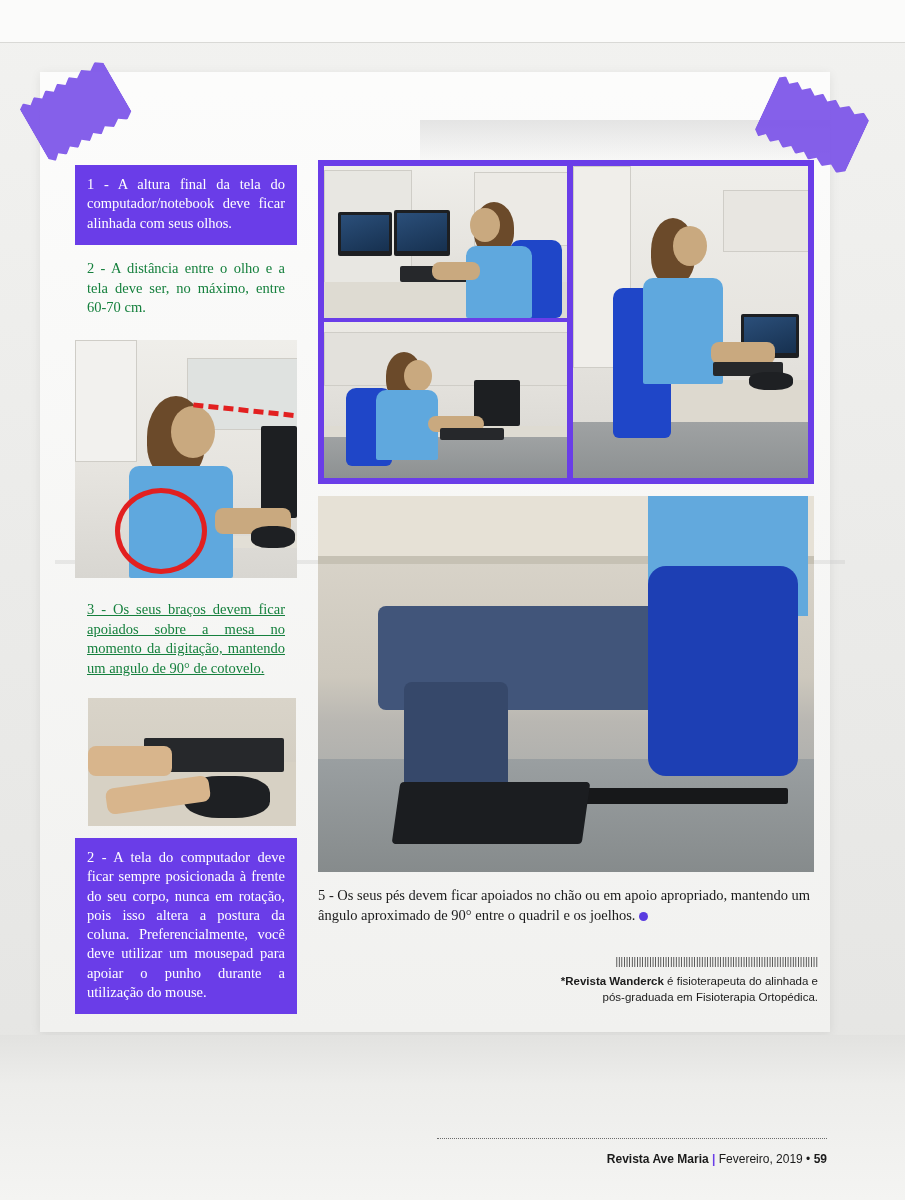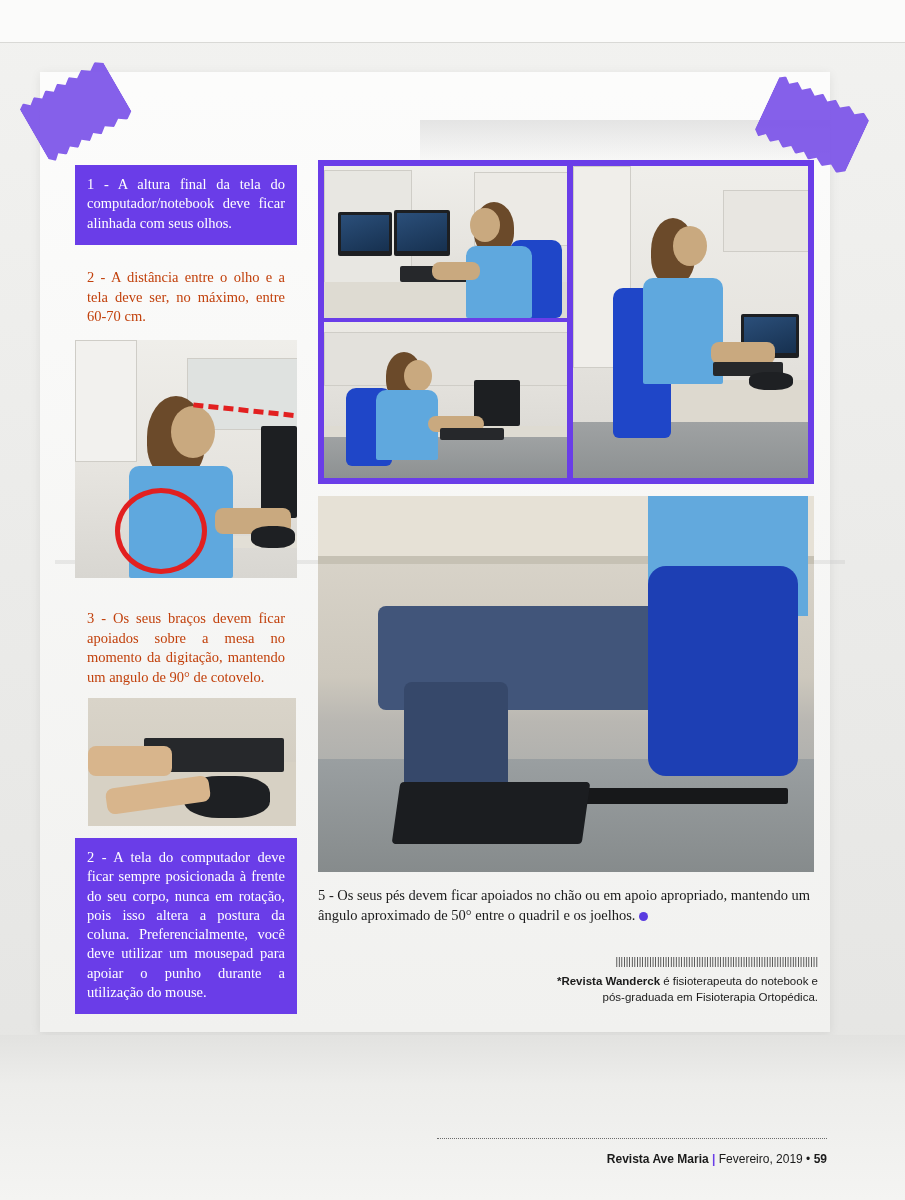--- a/index.html
+++ b/index.html
@@ -92,28 +92,27 @@
   }
   .block-purple {
     background: #6a3de8;
     color: #ffffff;
     padding: 10px 12px 12px 12px;
     font-size: 14.5px;
     line-height: 1.33;
     text-align: justify;
   }
   .block-plain {
-    color: #c2410c;
+    color: #15803d;
     padding: 14px 12px 6px 12px;
     font-size: 14.5px;
     line-height: 1.36;
     text-align: justify;
-    margin-top: 9px;
-  }
-  .block-plain.tight { padding-top: 12px; }
+  }
+  .block-plain.tight { padding-top: 12px; text-decoration: underline; }
 
   
   .photo {
     position: absolute;
     overflow: hidden;
     background: #c7c9c4;
   }
   .photo-frame {
     border: 5px solid #6a3de8;
   }
@@ -314,26 +313,26 @@
   <div class="floor2" style="height:30%;background:linear-gradient(180deg,#9a9fa1,#868b8c);"></div>
   <div class="shirt" style="left:330px;top:0px;width:160px;height:120px;background:#62a9dd;border-radius:0;"></div>
   <div class="jeans" style="left:60px;top:110px;width:320px;height:104px;background:#41557a;"></div>
   <div class="jeans" style="left:86px;top:186px;width:104px;height:128px;background:#36486a;"></div>
   <div class="chair-back" style="left:330px;top:70px;width:150px;height:210px;background:#1d3fb4;border-radius:18px;"></div>
   <div class="monitor" style="left:240px;top:292px;width:230px;height:16px;background:#17181a;"></div>
   <div class="monitor" style="left:78px;top:286px;width:190px;height:62px;background:#1b1d20;border-radius:4px;transform:skewX(-8deg);"></div>
 </div>
 
 <div class="caption5">
-  <span>5 - Os seus pés devem ficar apoiados no chão ou em apoio apropriado, mantendo um ângulo aproximado de 50° entre o quadril e os joelhos.</span><span class="bullet-dot"></span>
+  <span>5 - Os seus pés devem ficar apoiados no chão ou em apoio apropriado, mantendo um ângulo aproximado de 90° entre o quadril e os joelhos.</span><span class="bullet-dot"></span>
 </div>
 
 <div class="credit">
   <span class="dots">||||||||||||||||||||||||||||||||||||||||||||||||||||||||||||||||||||||||||||||</span>
-  <b>*Revista Wanderck</b><span> é fisioterapeuta do notebook e</span><br>
+  <b>*Revista Wanderck</b><span> é fisioterapeuta do alinhada e</span><br>
   <span>pós-graduada em Fisioterapia Ortopédica.</span>
 </div>
 
 <div class="footer-rule"></div>
 <div class="footer-text">
   <b>Revista Ave Maria</b>
   <span class="footer-sep">|</span>
   <span>Fevereiro, 2019 •</span>
   <span class="pg">59</span>
 </div>

